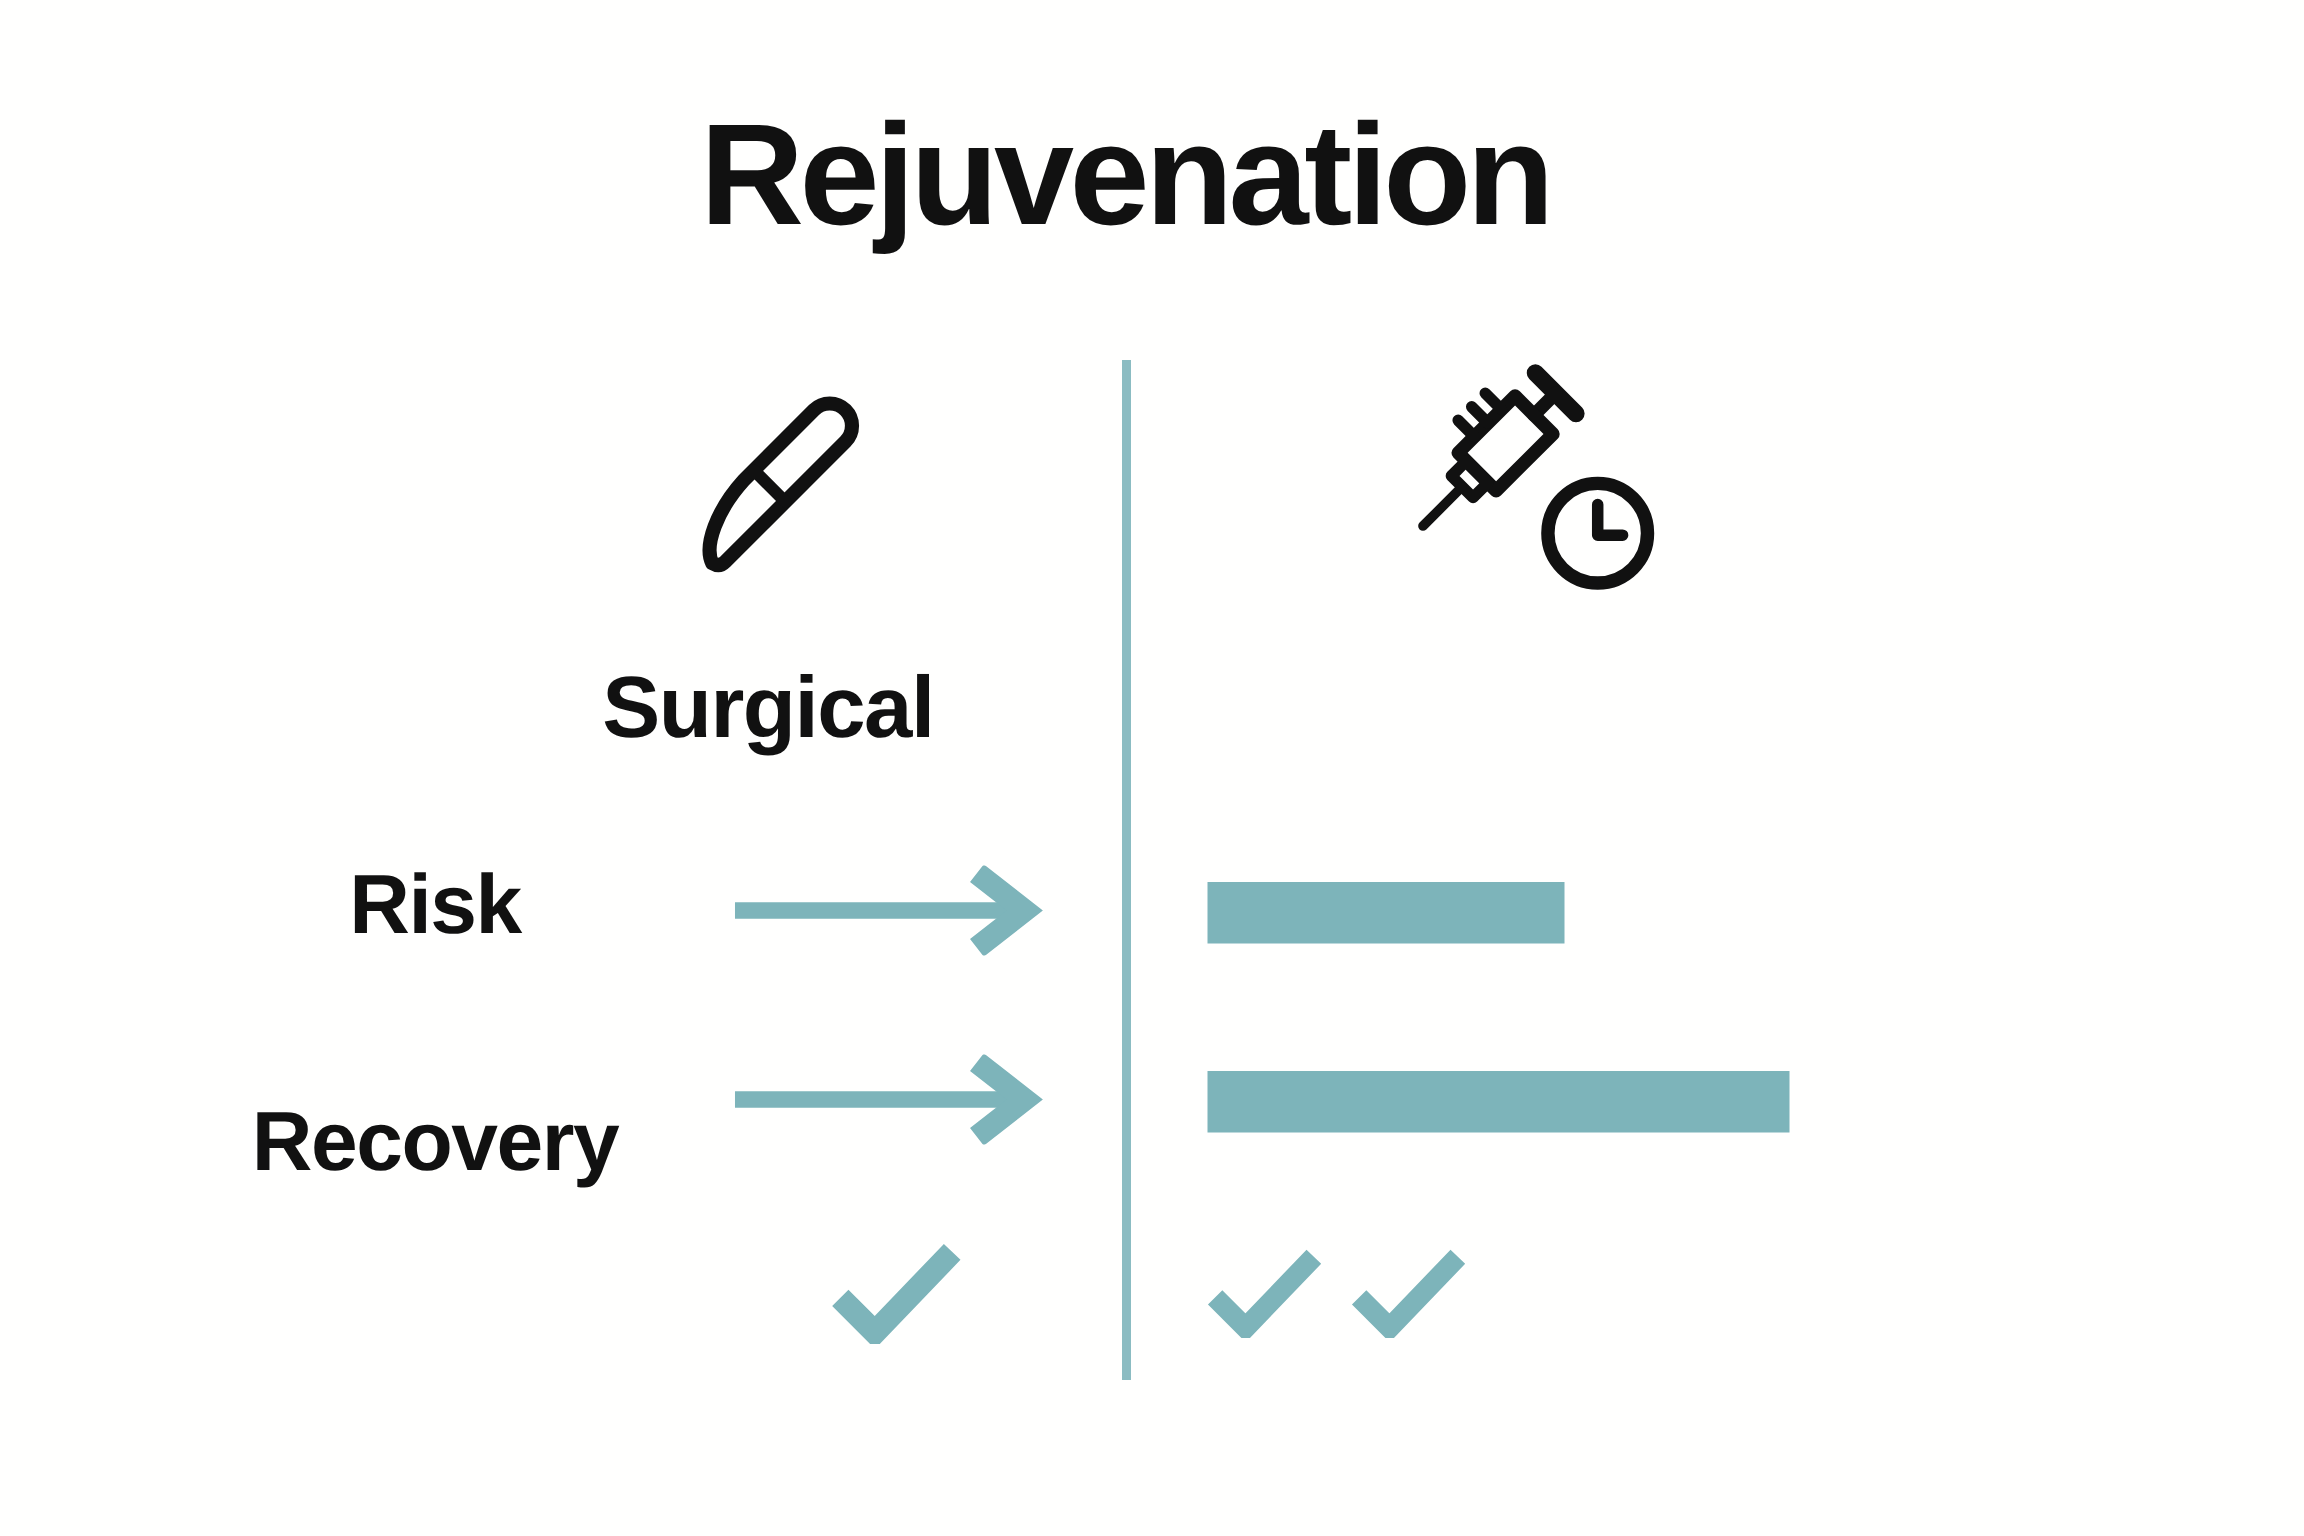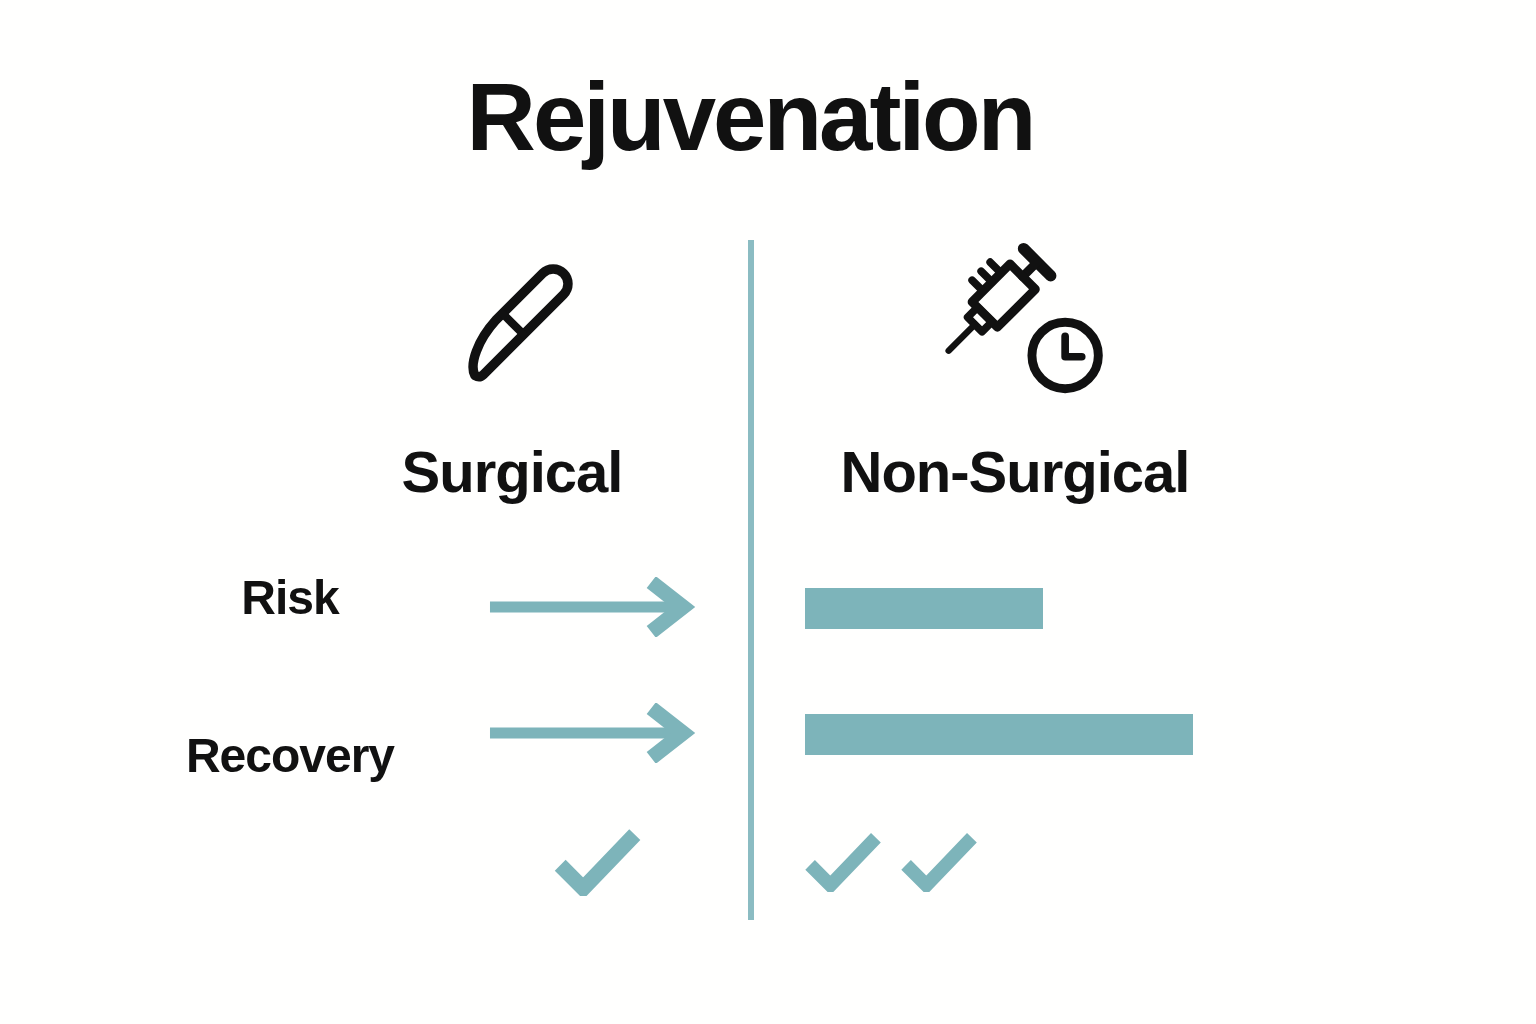--- a/index.html
+++ b/index.html
@@ -39,21 +39,21 @@
     font-weight: 700;
     letter-spacing: -1px;
     text-align: center;
   }
   .col-label.surgical { left: 332px; width: 360px; }
   .col-label.non-surgical { left: 785px; width: 460px; }
   .row-label {
     position: absolute;
     left: 110px; width: 360px;
     text-align: center;
-    font-size: 48px;
+    font-size: 56px;
     font-weight: 700;
     letter-spacing: -1px;
   }
   .row-label.risk { top: 570px; }
   .row-label.recovery { top: 696px; margin-top: 32px; }
   .row-label.results { top: 822px; }
   .arrow { position: absolute; width: 224px; height: 60px; }
   .arrow.risk { left: 488px; top: 577px; }
   .arrow.recovery { left: 488px; top: 703px; }
   .bar {
@@ -101,21 +101,20 @@
         <line x1="41" y1="50" x2="29" y2="50" stroke-width="6"></line>
         <rect x="47" y="62" width="16" height="11" stroke-width="6"></rect>
         <line x1="55" y1="73" x2="55" y2="102" stroke-width="5"></line>
       </g>
       <circle cx="113" cy="92" r="26" fill="#fffffe" stroke-width="7"></circle>
       <path d="M 113,77 L 113,93 L 126,93" stroke-width="6"></path>
     </svg>
   </div>
 
   <div class="col-label surgical">Surgical</div>
-  <div class="col-label non-surgical">Non-Surgical</div>
 
   <div class="row-label risk">Risk</div>
   <div class="row-label recovery">Recovery</div>
 
   <div class="arrow risk">
     <svg viewBox="0 0 225 60" width="100%" height="100%" fill="none" stroke="#7db4ba">
       <line x1="2" y1="30" x2="194" y2="30" stroke-width="11"></line>
       <path d="M 164,5 L 196,30 L 164,55" stroke-width="15" stroke-linejoin="miter"></path>
     </svg>
   </div>

